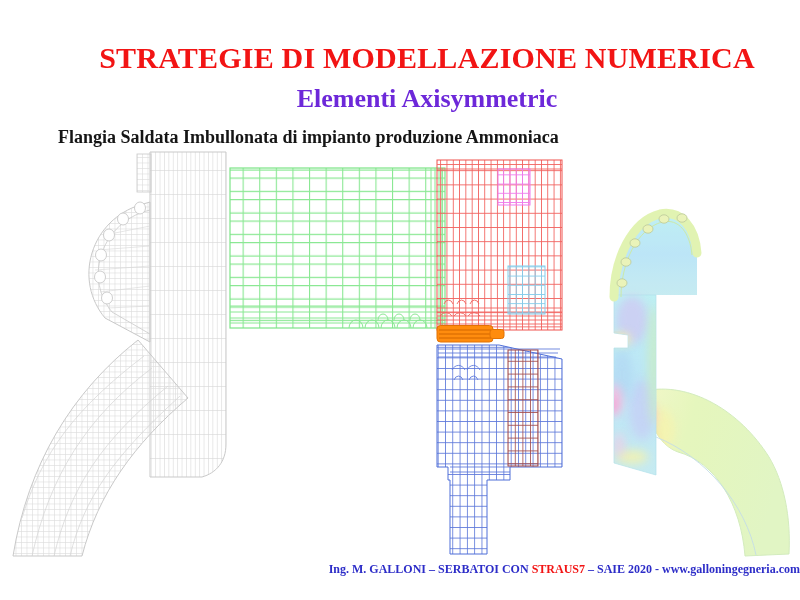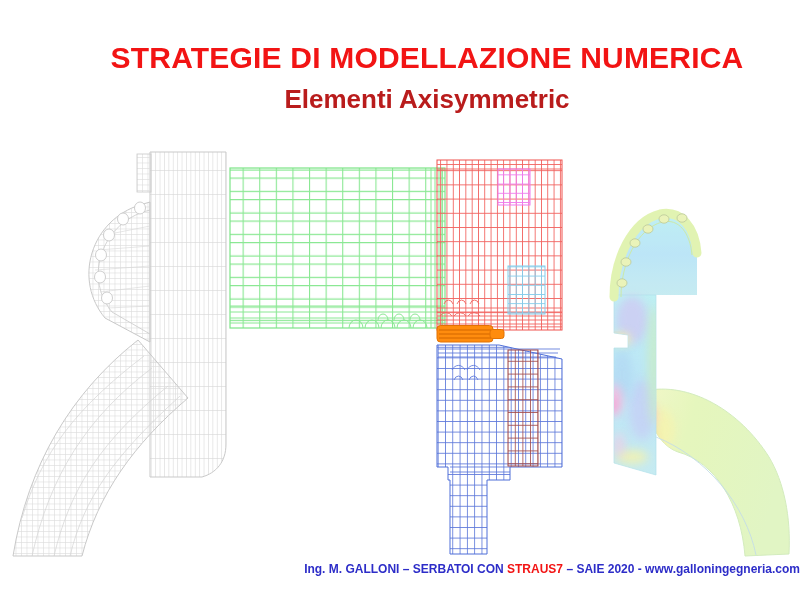--- a/index.html
+++ b/index.html
@@ -1,35 +1,36 @@
 <!DOCTYPE html>
 <html><head>
 <meta charset="utf-8">
 <style>
   html,body{margin:0;padding:0;background:#fff;}
   .slide{position:relative;width:800px;height:600px;background:#ffffff;overflow:hidden;
-         font-family:Liberation Sans, sans-serif;}
+         font-family:Liberation Serif, serif;}
   .title{position:absolute;left:60px;right:6px;top:41px;text-align:center;
          color:#f21414;font-size:30px;font-weight:700;letter-spacing:.2px;white-space:nowrap;}
   .subtitle{position:absolute;left:60px;right:6px;top:84px;text-align:center;
-         color:#b91c1c;font-size:26px;font-weight:700;white-space:nowrap;}
+         color:#6d28d9;font-size:26px;font-weight:700;white-space:nowrap;}
   .caption{position:absolute;left:58px;top:127px;color:#151515;font-size:18px;
          font-weight:700;white-space:nowrap;}
   .footer{position:absolute;left:0;right:0;top:562px;text-align:right;
          font-size:12px;font-weight:700;color:#2d2dc8;white-space:nowrap;}
   .footer .hl{color:#f21414;}
   svg.fig{position:absolute;display:block;}
 </style>
 </head>
 <body>
 
 <div class="slide">
 
   <div class="title">STRATEGIE DI MODELLAZIONE NUMERICA</div>
   <div class="subtitle">Elementi Axisymmetric</div>
+  <div class="caption">Flangia Saldata Imbullonata di impianto produzione Ammoniaca</div>
 
   <svg class="fig" style="left:10px;top:146px;width:240px;height:412px" viewBox="0 0 240 412" aria-hidden="true">
     <defs>
       <pattern id="pGrayC" width="5.5" height="5.5" patternUnits="userSpaceOnUse">
         <path d="M0,0.35 H5.5 M0.35,0 V5.5" stroke="#dcdcdc" stroke-width="0.7" fill="none"></path>
       </pattern>
       <pattern id="pGrayV" width="4.4" height="24" patternUnits="userSpaceOnUse">
         <path d="M0,0.35 H4.4 M0.35,0 V24" stroke="#d8d8d8" stroke-width="0.7" fill="none"></path>
       </pattern>
     </defs>

